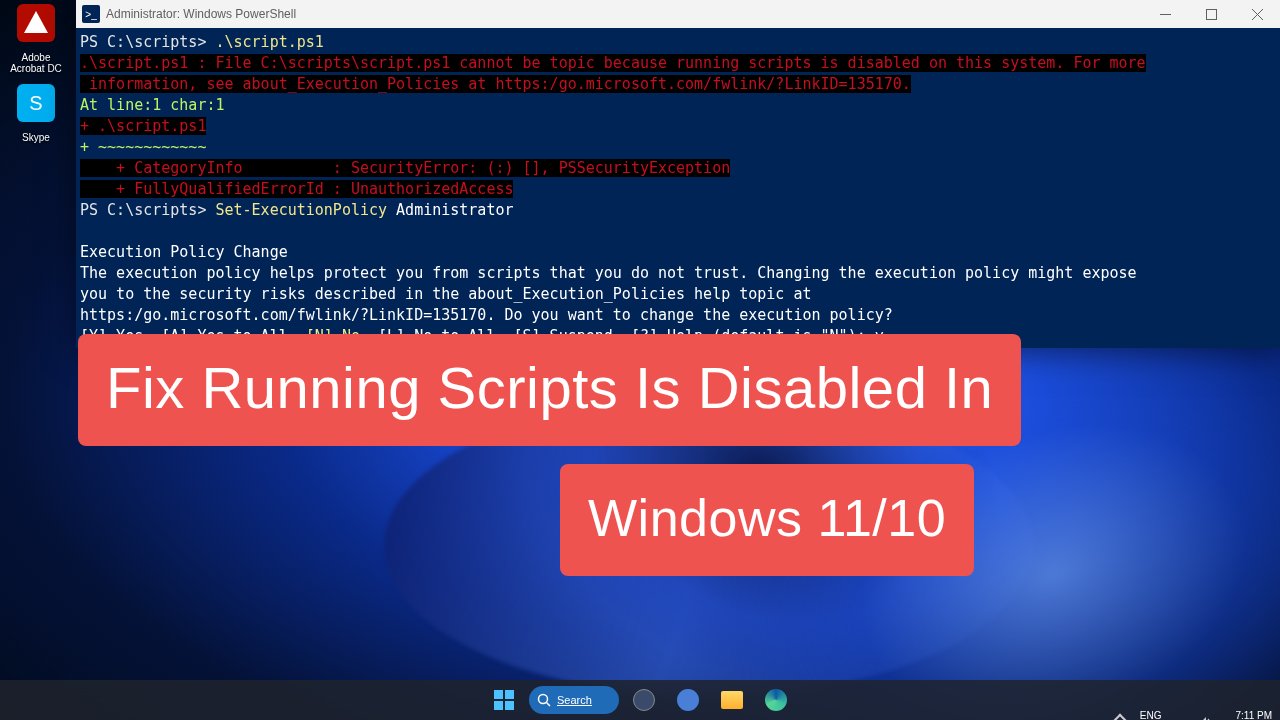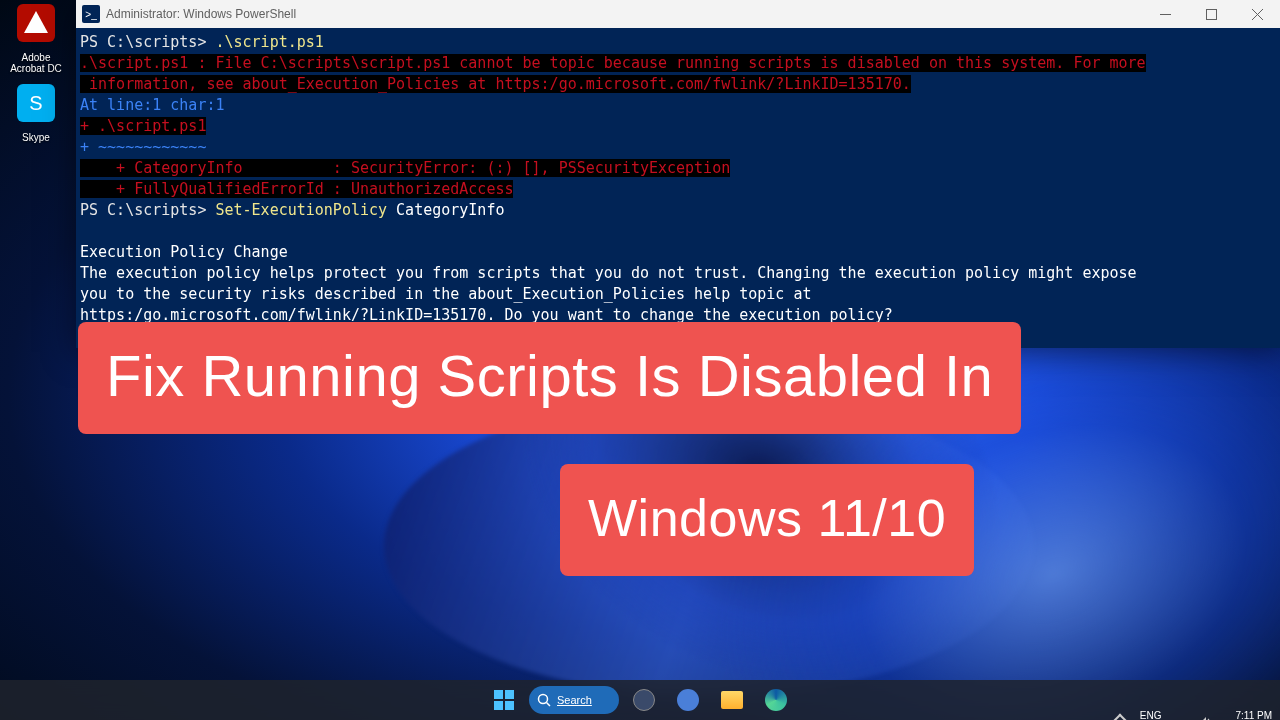--- a/index.html
+++ b/index.html
@@ -28,27 +28,27 @@
   
   .ps-win { position: absolute; left: 76px; top: 0; width: 1204px; height: 348px; background: #012456; box-shadow: 0 4px 30px rgba(0,0,0,.5); }
   .ps-title { height: 28px; background: #f3f3f3; display: flex; align-items: center; padding-left: 6px; color: #606060; font-size: 12px; }
   .ps-title .psicon { width: 18px; height: 18px; background: #012456; color:#fff; font-size:10px; display:flex;align-items:center;justify-content:center; margin-right:6px; border-radius:2px;}
   .ps-title .spacer { flex: 1; }
   .win-btn { width: 46px; height: 28px; display: flex; align-items: center; justify-content: center; color: #606060; cursor: pointer; }
   .ps-body { font-family: Consolas, monospace; font-size: 15px; line-height: 21px; padding: 4px 4px; color: #e5e5e5; white-space: pre; overflow: hidden;}
   .ps-body .prompt { color: #e5e5e5; }
   .ps-body .cmd-y { color: #f0e68c; }
   .ps-body .err { color: #c50f1f; background: #000; }
-  .ps-body .errline { color: #3b82f6; }
+  .ps-body .errline { color: #bef264; }
   .ps-body .opt-y { color: #f0e68c; }
   .ps-body .white { color: #fff; }
 
   
   .overlay { position: absolute; background: #ef5350; color: #fff; padding: 10px 28px 14px 28px; border-radius: 8px; font-weight: 400; letter-spacing: 0.5px; }
-  .ov1 { left: 78px; top: 322px; font-size: 58px; line-height: 88px; }
+  .ov1 { left: 78px; top: 334px; font-size: 58px; line-height: 88px; }
   .ov2 { left: 560px; top: 464px; font-size: 52px; line-height: 88px; }
 
   
   .taskbar { position: absolute; left: 0; bottom: 0; width: 1280px; height: 40px; background: rgba(30,35,45,.85); backdrop-filter: blur(10px); display: flex; align-items: center; color: #fff; font-size: 11px;}
   .tb-center { position: absolute; left: 50%; transform: translateX(-50%); display: flex; align-items: center; gap: 6px;}
   .tb-item { width: 38px; height: 32px; display:flex; align-items:center; justify-content:center; border-radius:4px; cursor:pointer;}
   .win-logo { width:20px;height:20px; display:grid; grid-template-columns:1fr 1fr; grid-template-rows:1fr 1fr; gap:2px;}
   .win-logo span{background:#4cc2ff;}
   .search-pill { width: 90px; height: 28px; background: #1f6bb8; border-radius: 14px; display:flex; align-items:center; padding:0 8px; gap:6px; color:#fff; font-size:11px;text-decoration:underline;}
   .circ-icon{width:22px;height:22px;border-radius:50%;}
@@ -98,21 +98,21 @@
     </div>
   </div>
   <div class="ps-body"><span class="prompt">PS C:\scripts&gt; </span><span class="cmd-y">.\script.ps1</span>
 <span class="err">.\script.ps1 : File C:\scripts\script.ps1 cannot be topic because running scripts is disabled on this system. For more</span>
 <span class="err"> information, see about_Execution_Policies at https:/go.microsoft.com/fwlink/?LinkID=135170.</span>
 <span class="errline">At line:1 char:1</span>
 <span class="err">+ .\script.ps1</span>
 <span class="errline">+ ~~~~~~~~~~~~</span>
 <span class="err">    + CategoryInfo          : SecurityError: (:) [], PSSecurityException</span>
 <span class="err">    + FullyQualifiedErrorId : UnauthorizedAccess</span>
-<span class="prompt">PS C:\scripts&gt; </span><span class="cmd-y">Set-ExecutionPolicy</span><span class="white"> CategoryInfo</span>
+<span class="prompt">PS C:\scripts&gt; </span><span class="cmd-y">Set-ExecutionPolicy</span><span class="white"> Administrator</span>
 <span> </span>
 <span class="white">Execution Policy Change</span>
 <span class="white">The execution policy helps protect you from scripts that you do not trust. Changing the execution policy might expose</span>
 <span class="white">you to the security risks described in the about_Execution_Policies help topic at</span>
 <span class="white">https:/go.microsoft.com/fwlink/?LinkID=135170. Do you want to change the execution policy?</span>
 <span class="white">[Y] Yes  [A] Yes to All  </span><span class="opt-y">[N] No</span><span class="white">  [L] No to All  [S] Suspend  [?] Help (default is "N"): y</span>
 <span class="prompt">PS C:\scripts&gt; </span><span class="cmd-y">.\script.ps1</span></div>
 </div>
 
 <div class="overlay ov1">Fix Running Scripts Is Disabled In</div>

